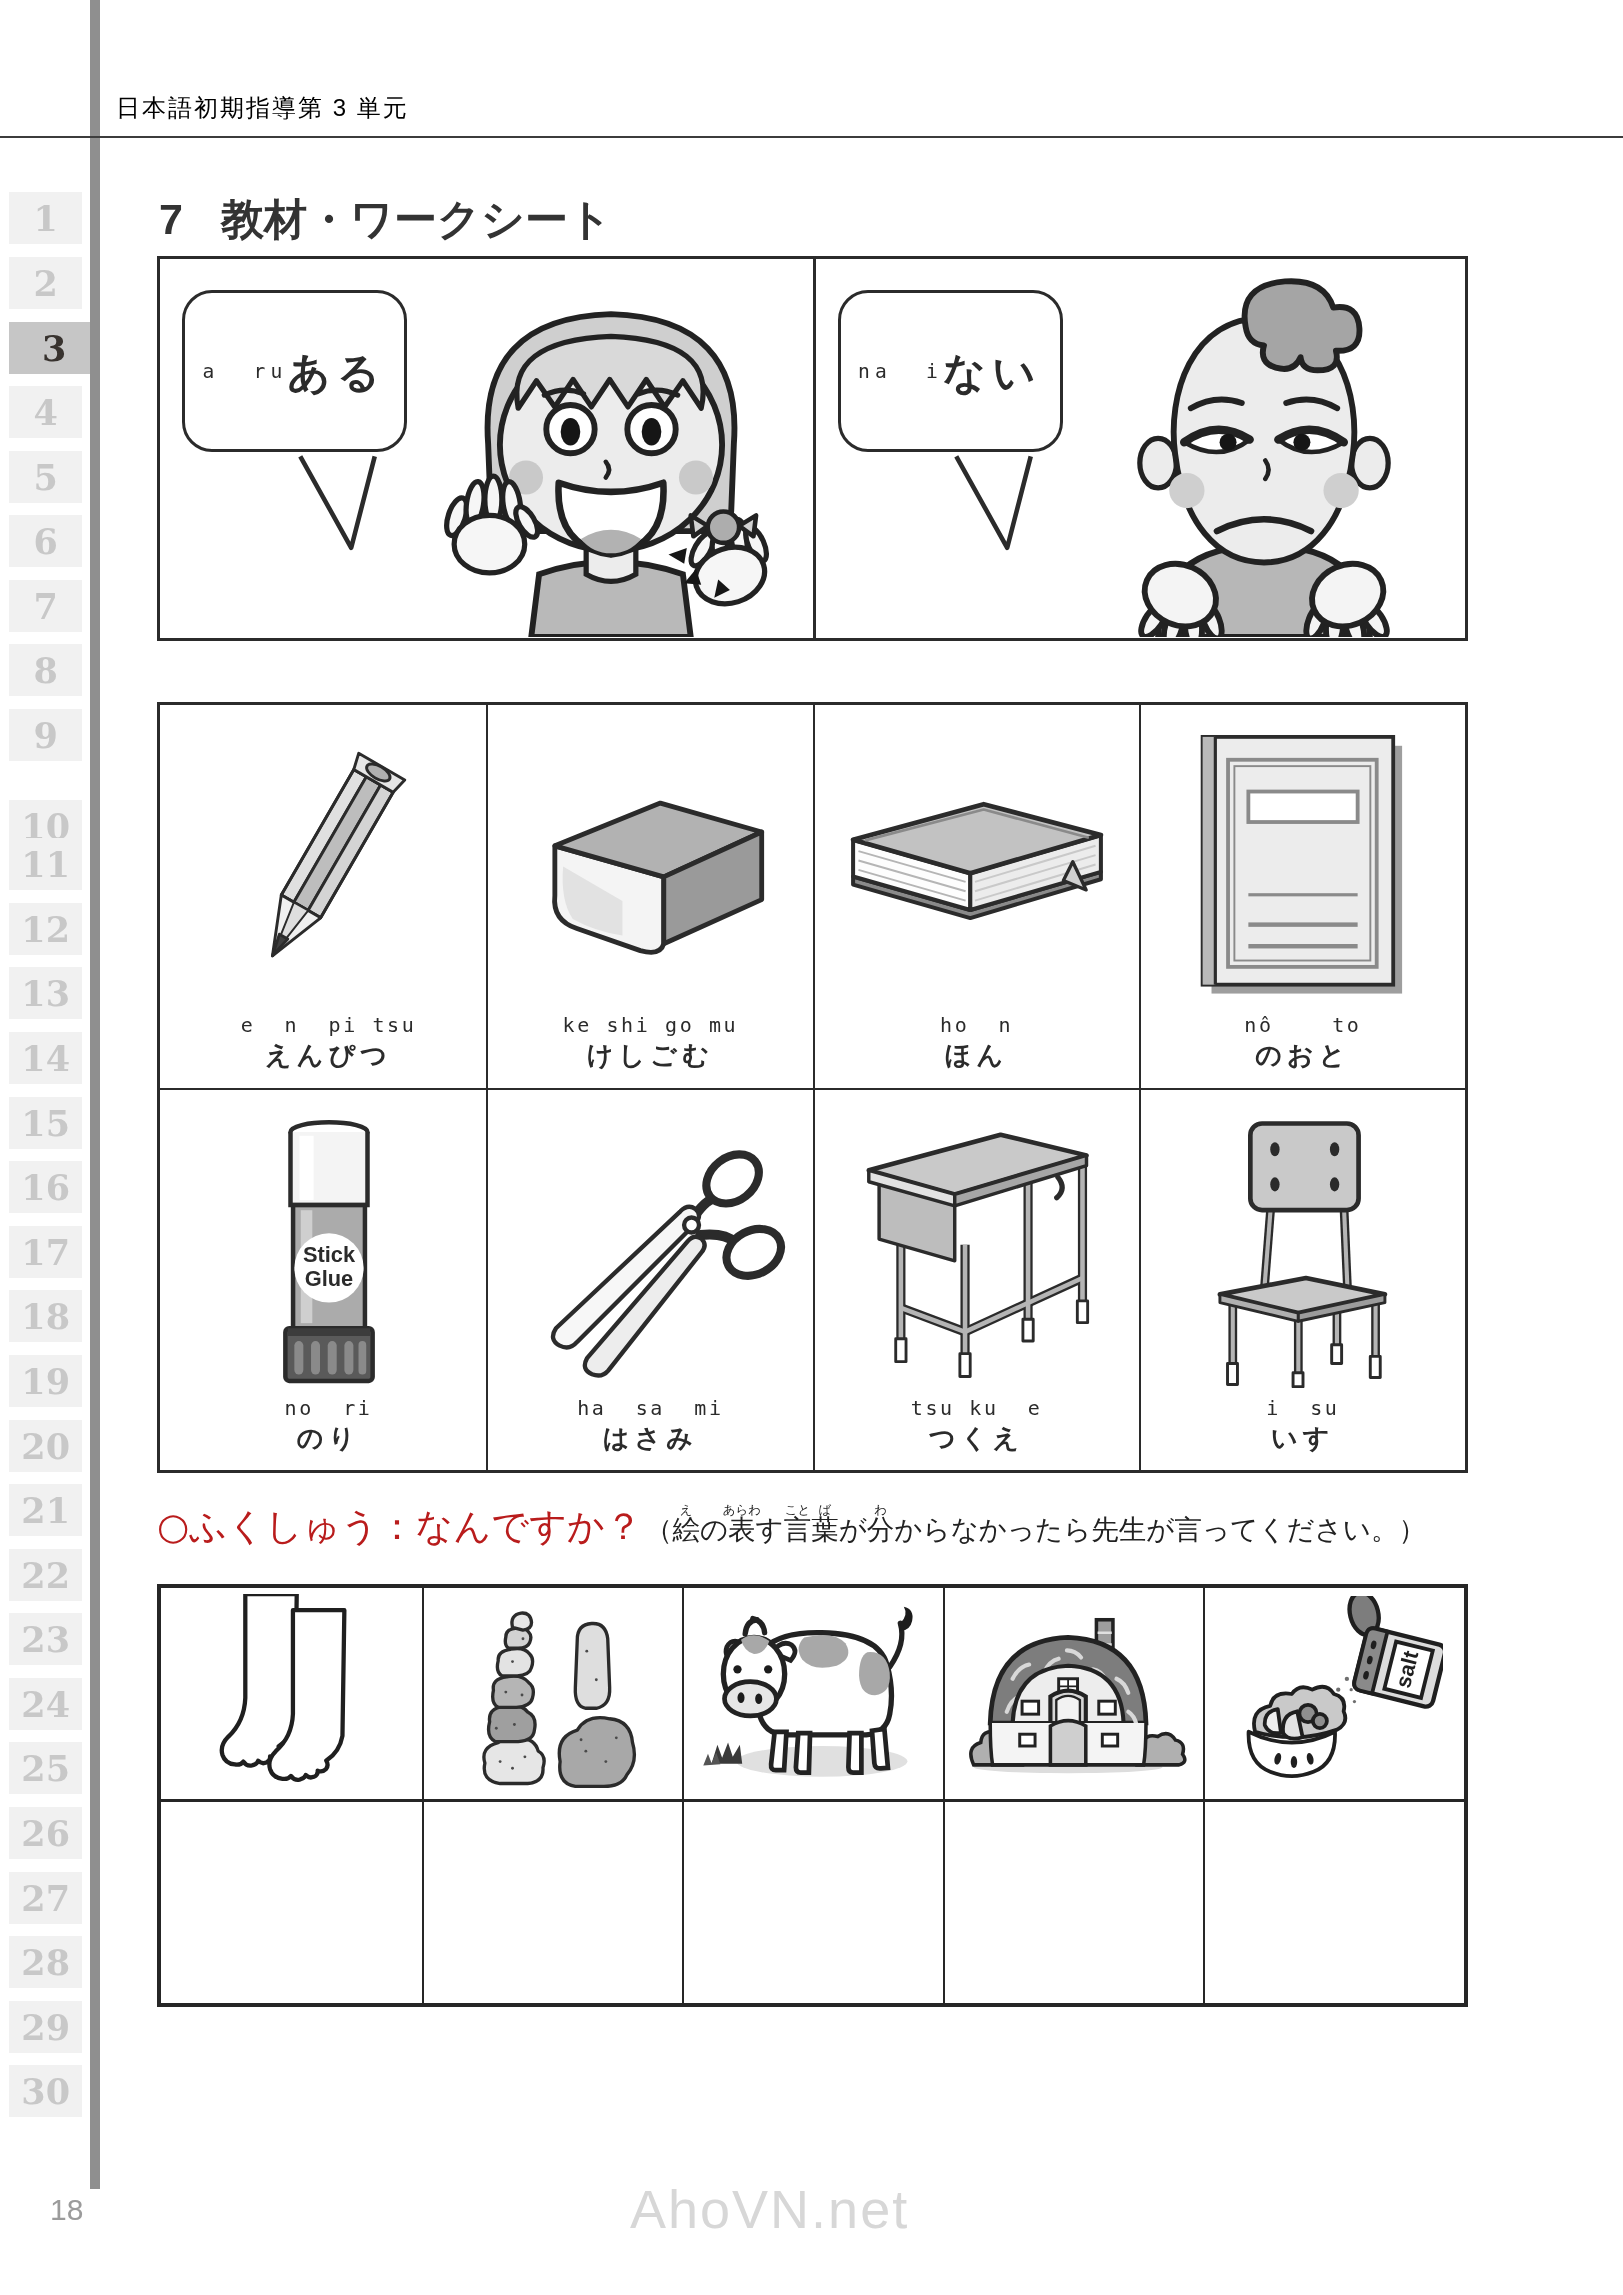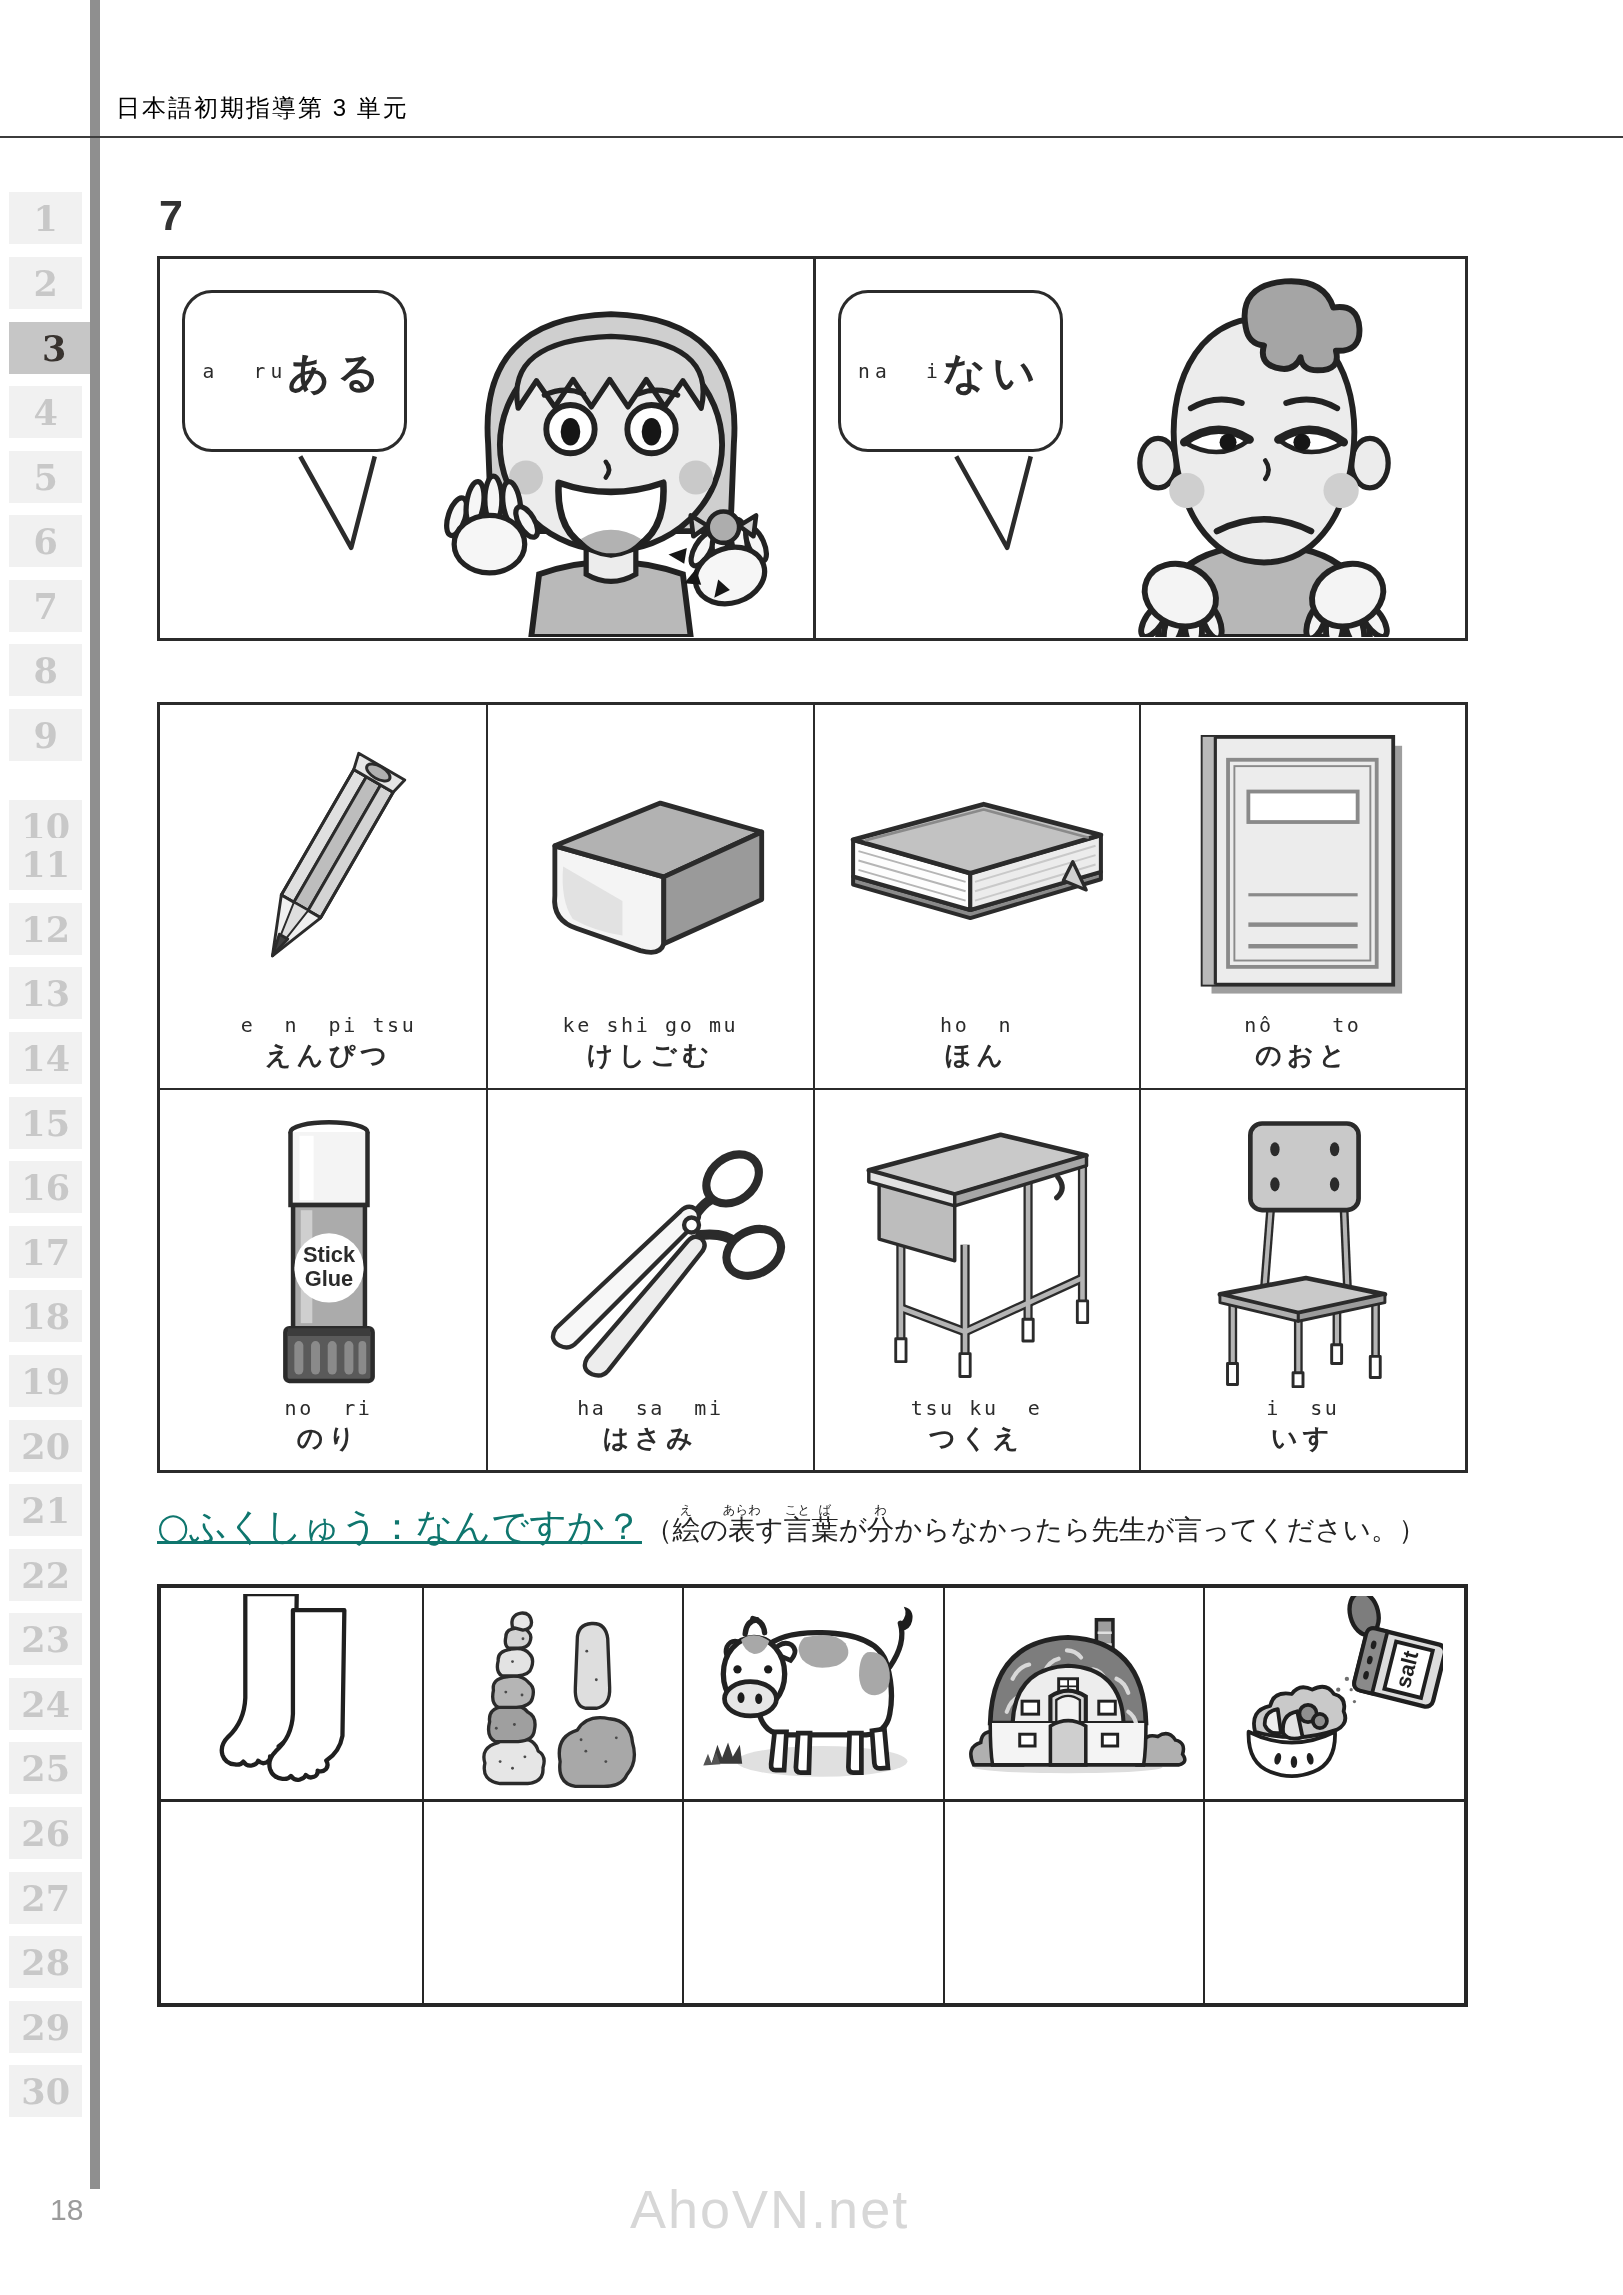--- a/index.html
+++ b/index.html
@@ -40,21 +40,21 @@
   .vocab-cell{border-left:2.6px solid #2b2b2b;border-top:2.6px solid #2b2b2b;
         display:flex;flex-direction:column;align-items:center;padding:15.7px 5.2px 14.4px;overflow:hidden;}
   .vocab-cell:nth-child(-n+4){border-top:none;}
   .vocab-cell:nth-child(4n+1){border-left:none;padding-left:16px;}
   .vocab-art{flex:1;display:flex;align-items:center;justify-content:center;width:100%;min-height:0;}
   .vocab-romaji{font-family:"DejaVu Sans Mono",monospace;font-size:20px;letter-spacing:2.6px;white-space:pre;}
   .vocab-kana{font-family:"DejaVu Serif",serif;font-size:26px;font-weight:600;letter-spacing:5.2px;margin-top:1px;}
 
   
   .review-heading{position:absolute;left:157px;top:1502px;width:1322px;white-space:nowrap;}
-  .review-prompt{font-family:"DejaVu Serif",serif;font-size:37px;font-weight:500;color:#0f766e;text-decoration:underline;}
+  .review-prompt{font-family:"DejaVu Serif",serif;font-size:37px;font-weight:500;color:#b91c1c;}
   .review-note{font-family:"DejaVu Serif",serif;font-size:27.5px;font-weight:500;color:#222;}
   .review-note ruby{ruby-align:center;}
   .review-note rt{font-size:12.4px;color:#222;font-weight:400;}
 
   
   .review-table{position:absolute;left:157px;top:1584px;width:1311px;
         border:4.6px solid #262626;display:grid;grid-template-columns:repeat(5,1fr);
         grid-template-rows:211px 204px;background:#fff;}
   .review-cell{border-left:2.6px solid #262626;display:flex;align-items:center;justify-content:center;
         overflow:hidden;padding:3.9px;}
@@ -101,20 +101,21 @@
       <div class="chapter-tab" style="top: 1936px;">28</div>
       <div class="chapter-tab" style="top: 2001px;">29</div>
       <div class="chapter-tab" style="top: 2065px;">30</div>
     </div>
   <div class="side-bar"></div>
 
   <div class="header-label">日本語初期指導第 3 単元</div>
   <div class="header-rule"></div>
   <div class="title-row">
     <span>7</span>
+    <span>教材・ワークシート</span>
   </div>
 
   <div class="dialogue-panel">
     <div class="dialogue-cell">
       <div class="speech-bubble">
         <span class="bubble-romaji">a  ru</span>
         <span class="bubble-kana">ある</span>
       </div>
       <svg class="bubble-tail" viewBox="0 0 130 150">
         <path d="M8,2 L122,2 L86,142 Z" fill="#fff"></path>

